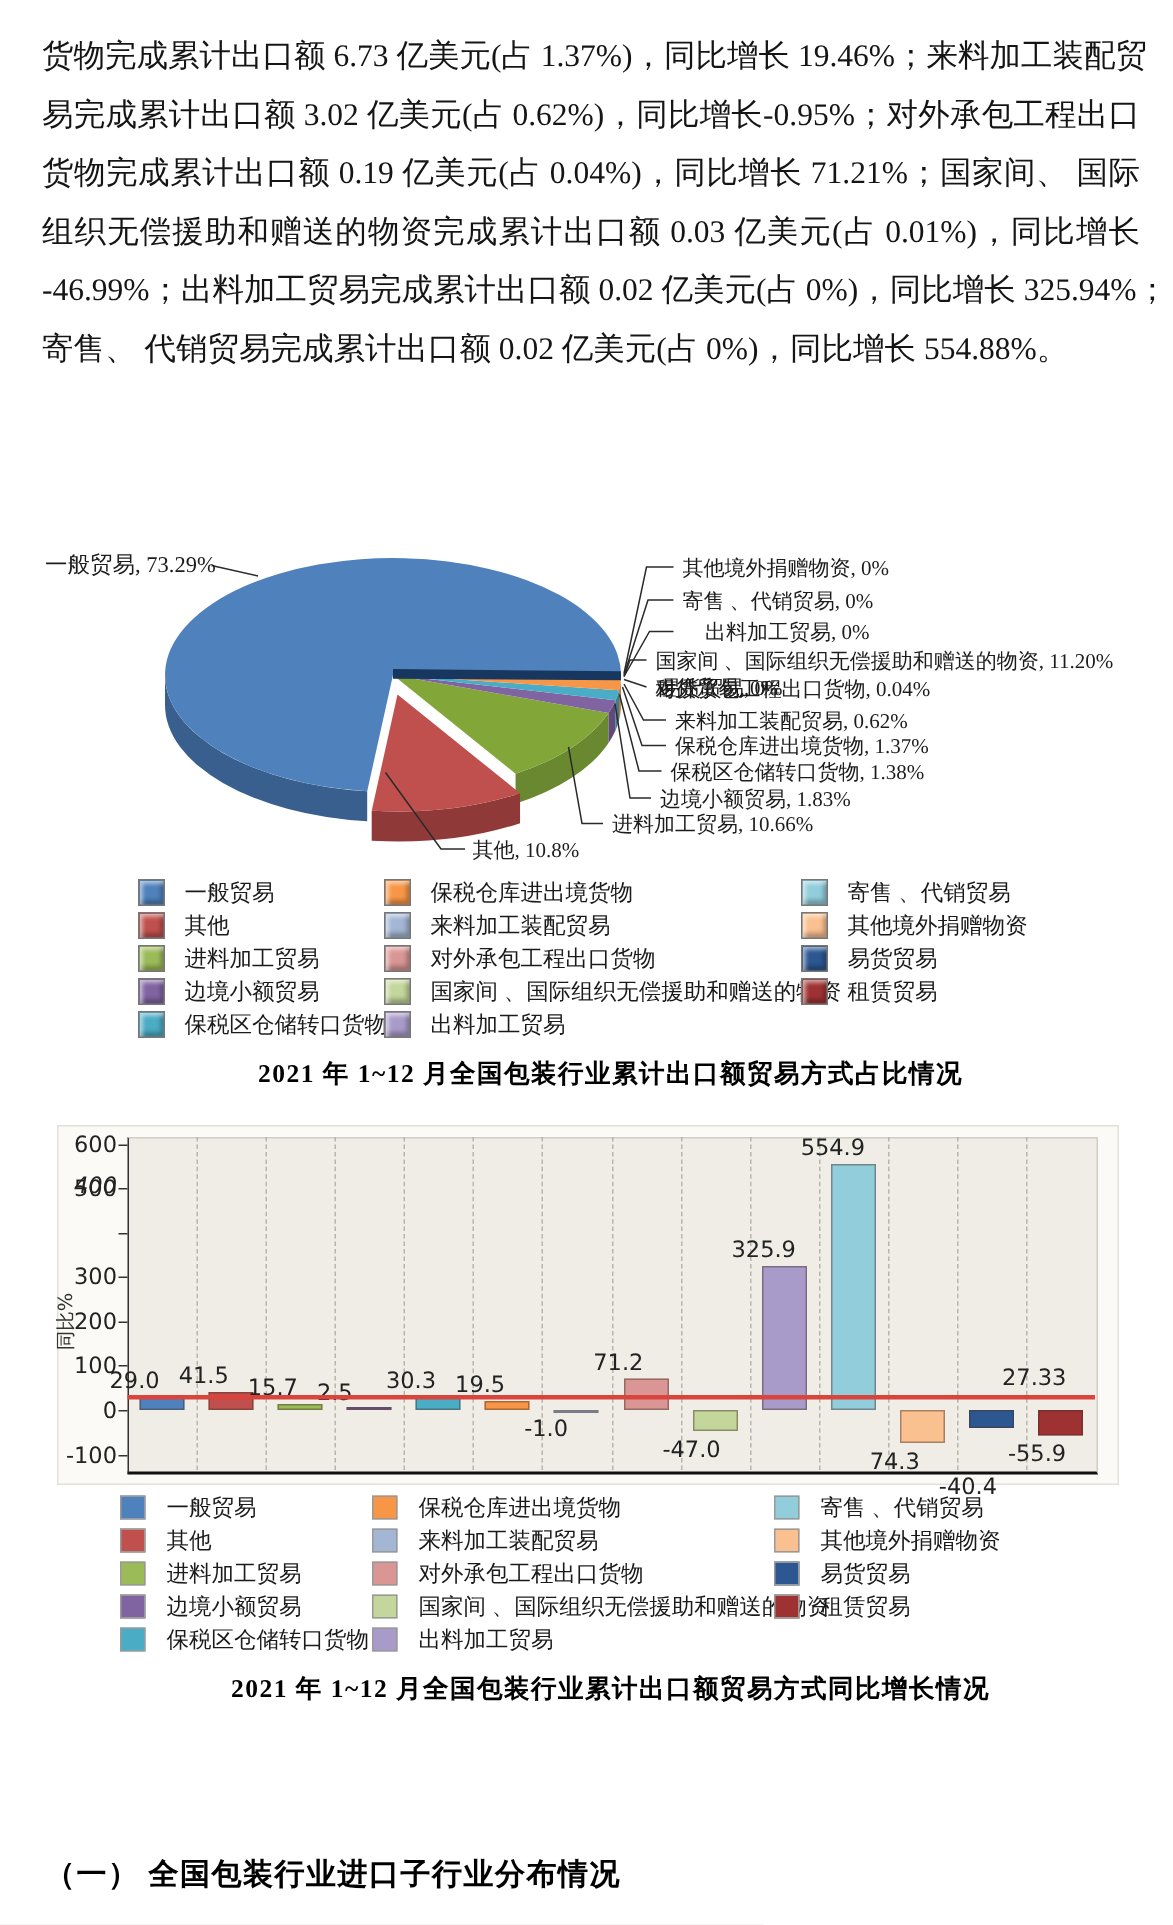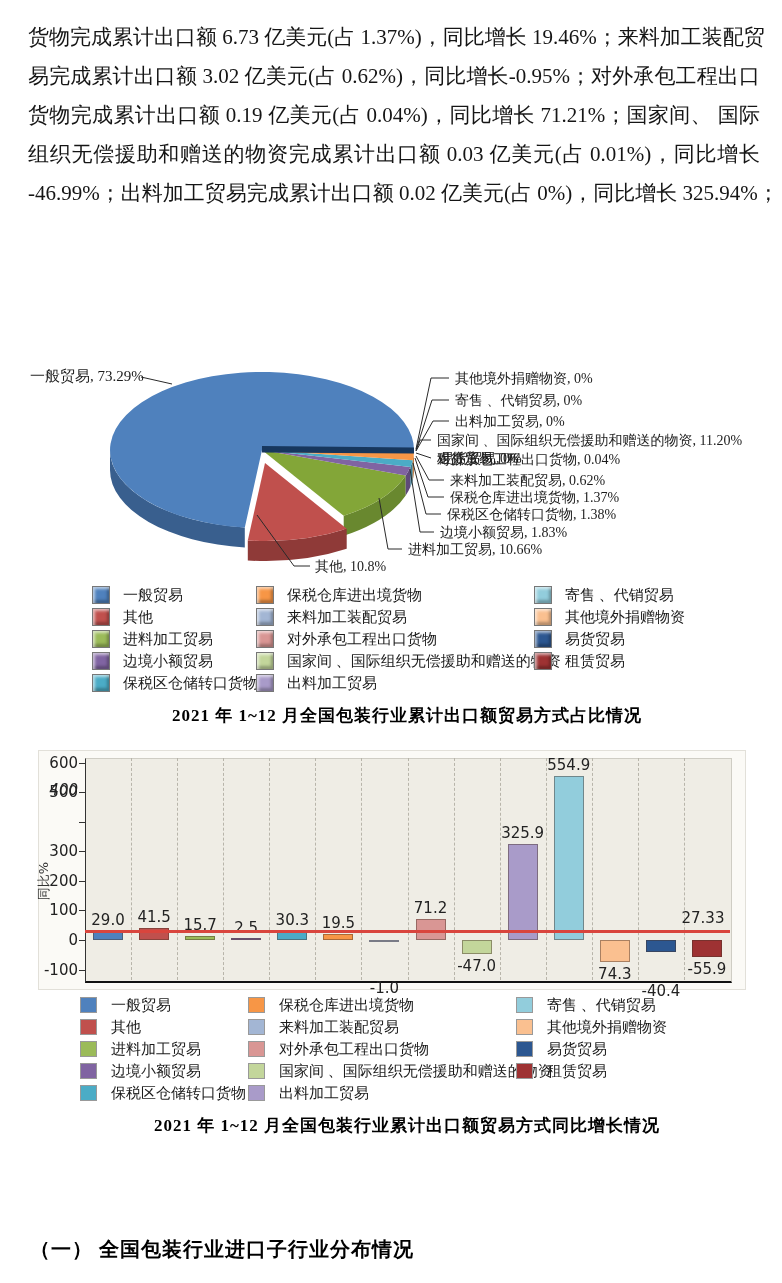--- a/index.html
+++ b/index.html
@@ -17,34 +17,35 @@
   .h-section{position:absolute;left:22px;font-weight:bold;font-size:22px;letter-spacing:2px;color:#000;}
   .h-subsection{position:absolute;left:30px;font-weight:bold;font-size:20px;letter-spacing:1px;color:#000;}
   .legend-item{position:absolute;display:flex;align-items:center;height:18px;}
   .legend-cube{width:16px;height:16px;border:1px solid #777;margin-right:13px;
                box-shadow:inset 2px 2px 3px rgba(255,255,255,.6), inset -2px -3px 3px rgba(0,0,0,.28);}
   .legend-flat{width:15px;height:14px;border:1px solid #999;margin-right:14px;}
   .legend-label{font-size:15px;white-space:nowrap;color:#1a1a1a;}
   .ybar-label{position:absolute;font-family:"DejaVu Sans","Liberation Sans",sans-serif;
               font-size:15px;color:#222;text-align:right;}
   .bar-val{position:absolute;font-family:"DejaVu Sans","Liberation Sans",sans-serif;
-           font-size:15px;color:#222;text-align:center;width:70px;}
+           font-size:15px;color:#222;text-align:left;width:70px;}
   svg.overlay{position:absolute;left:0;top:0;pointer-events:none;}
 </style>
 </head>
 <body>
 
 <div class="page">
 
   <div class="para">
     <div class="pline">货物完成累计出口额 6.73 亿美元(占 1.37%)，同比增长 19.46%；来料加工装配贸</div>
     <div class="pline">易完成累计出口额 3.02 亿美元(占 0.62%)，同比增长-0.95%；对外承包工程出口</div>
     <div class="pline">货物完成累计出口额 0.19 亿美元(占 0.04%)，同比增长 71.21%；国家间、 国际</div>
     <div class="pline">组织无偿援助和赠送的物资完成累计出口额 0.03 亿美元(占 0.01%)，同比增长</div>
     <div class="pline">-46.99%；出料加工贸易完成累计出口额 0.02 亿美元(占 0%)，同比增长 325.94%；</div>
+    <div class="pline last">寄售、 代销贸易完成累计出口额 0.02 亿美元(占 0%)，同比增长 554.88%。</div>
   </div>
 
   <svg class="overlay" width="782" height="620" viewBox="0 0 782 620">
 
     <path d="M 244.8 527.5 A 152 78 0 0 1 110 450 L 110 470 A 152 78 0 0 0 244.8 547.5 Z" fill="#395f8e"></path>
     <path d="M 405.7 475.4 A 152 78 0 0 1 343.7 515.8 L 343.7 535.8 A 152 78 0 0 0 405.7 495.4 Z" fill="#69882f"></path>
     <path d="M 410.4 466.9 A 152 78 0 0 1 405.7 475.4 L 405.7 495.4 A 152 78 0 0 0 410.4 486.9 Z" fill="#5f4a7a"></path>
     <path d="M 412.7 460.2 A 152 78 0 0 1 410.4 466.9 L 410.4 486.9 A 152 78 0 0 0 412.7 480.2 Z" fill="#377f95"></path>
     <path d="M 413.9 452.7 A 152 78 0 0 1 412.7 460.2 L 412.7 480.2 A 152 78 0 0 0 413.9 472.7 Z" fill="#b96f33"></path>
 
@@ -70,21 +71,21 @@
       <polyline points="434,532 420,532 410,469" fill="none"></polyline>
       <polyline points="402,549 388,549 379,498" fill="none"></polyline>
       <polyline points="310,566 294,566 257,515" fill="none"></polyline>
       <polyline points="141,377 172,384" fill="none"></polyline>
     </g>
   </svg>
 
   <div id="pie-callouts" class="abs" style="left:0;top:0;">
       <div class="callout" style="left: 455px; top: 370px;">其他境外捐赠物资, 0%</div>
       <div class="callout" style="left: 455px; top: 392px;">寄售 、代销贸易, 0%</div>
-      <div class="callout" style="left: 455px; top: 413px;">出料加工贸易, 0%</div>
+      <div class="callout" style="left: 470px; top: 413px;">出料加工贸易, 0%</div>
       <div class="callout" style="left: 437px; top: 432px;">国家间 、国际组织无偿援助和赠送的物资, 11.20%</div>
       <div class="callout" style="left: 437px; top: 450px; width: 300px; height: 18px;">
         <span style="position: absolute; left: 0px; top: 0px; white-space: nowrap;">租赁贸易, 0%</span>
         <span style="position: absolute; left: 3px; top: 0px; white-space: nowrap;">易货贸易, 0%</span>
         <span style="position: absolute; left: 0px; top: 1px; white-space: nowrap;">对外承包工程出口货物, 0.04%</span>
       </div>
       <div class="callout" style="left: 450px; top: 472px;">来料加工装配贸易, 0.62%</div>
       <div class="callout" style="left: 450px; top: 489px;">保税仓库进出境货物, 1.37%</div>
       <div class="callout" style="left: 447px; top: 506px;">保税区仓储转口货物, 1.38%</div>
       <div class="callout" style="left: 440px; top: 524px;">边境小额贸易, 1.83%</div>
@@ -193,21 +194,21 @@
       <div class="bar-val" style="left: 119.107px; top: 907.728px;">41.5</div>
       <div style="position: absolute; left: 185.179px; top: 936.156px; width: 30px; height: 3.8441px; background: rgb(155, 187, 89); border: 1px solid rgba(70, 50, 40, 0.45); box-sizing: border-box;"></div>
       <div class="bar-val" style="left: 165.179px; top: 916.156px;">15.7</div>
       <div style="position: absolute; left: 231.25px; top: 938px; width: 30px; height: 2px; background: rgb(128, 100, 162); border: 1px solid rgba(70, 50, 40, 0.45); box-sizing: border-box;"></div>
       <div class="bar-val" style="left: 211.25px; top: 919.261px;">2.5</div>
       <div style="position: absolute; left: 277.321px; top: 931.04px; width: 30px; height: 8.95971px; background: rgb(75, 172, 198); border: 1px solid rgba(70, 50, 40, 0.45); box-sizing: border-box;"></div>
       <div class="bar-val" style="left: 257.321px; top: 911.04px;">30.3</div>
       <div style="position: absolute; left: 323.393px; top: 934.234px; width: 30px; height: 5.76615px; background: rgb(247, 150, 70); border: 1px solid rgba(70, 50, 40, 0.45); box-sizing: border-box;"></div>
       <div class="bar-val" style="left: 303.393px; top: 914.234px;">19.5</div>
       <div style="position: absolute; left: 369.464px; top: 940px; width: 30px; height: 2px; background: rgb(163, 182, 212); border: 1px solid rgba(70, 50, 40, 0.45); box-sizing: border-box;"></div>
-      <div class="bar-val" style="left: 349.464px; top: 943.296px; margin-top: 36px;">-1.0</div>
+      <div class="bar-val" style="left: 349.464px; top: 943.296px;">-1.0</div>
       <div style="position: absolute; left: 415.536px; top: 918.946px; width: 30px; height: 21.0538px; background: rgb(217, 150, 148); border: 1px solid rgba(70, 50, 40, 0.45); box-sizing: border-box;"></div>
       <div class="bar-val" style="left: 395.536px; top: 898.946px;">71.2</div>
       <div style="position: absolute; left: 461.607px; top: 940px; width: 30px; height: 13.8979px; background: rgb(195, 214, 155); border: 1px solid rgba(70, 50, 40, 0.45); box-sizing: border-box;"></div>
       <div class="bar-val" style="left: 441.607px; top: 956.898px;">-47.0</div>
       <div style="position: absolute; left: 507.679px; top: 843.631px; width: 30px; height: 96.3686px; background: rgb(169, 155, 201); border: 1px solid rgba(70, 50, 40, 0.45); box-sizing: border-box;"></div>
       <div class="bar-val" style="left: 487.679px; top: 823.631px;">325.9</div>
       <div style="position: absolute; left: 553.75px; top: 775.916px; width: 30px; height: 164.084px; background: rgb(146, 205, 220); border: 1px solid rgba(70, 50, 40, 0.45); box-sizing: border-box;"></div>
       <div class="bar-val" style="left: 533.75px; top: 755.916px;">554.9</div>
       <div style="position: absolute; left: 599.821px; top: 940px; width: 30px; height: 21.9705px; background: rgb(250, 192, 144); border: 1px solid rgba(70, 50, 40, 0.45); box-sizing: border-box;"></div>
       <div class="bar-val" style="left: 579.821px; top: 964.971px;">74.3</div>

